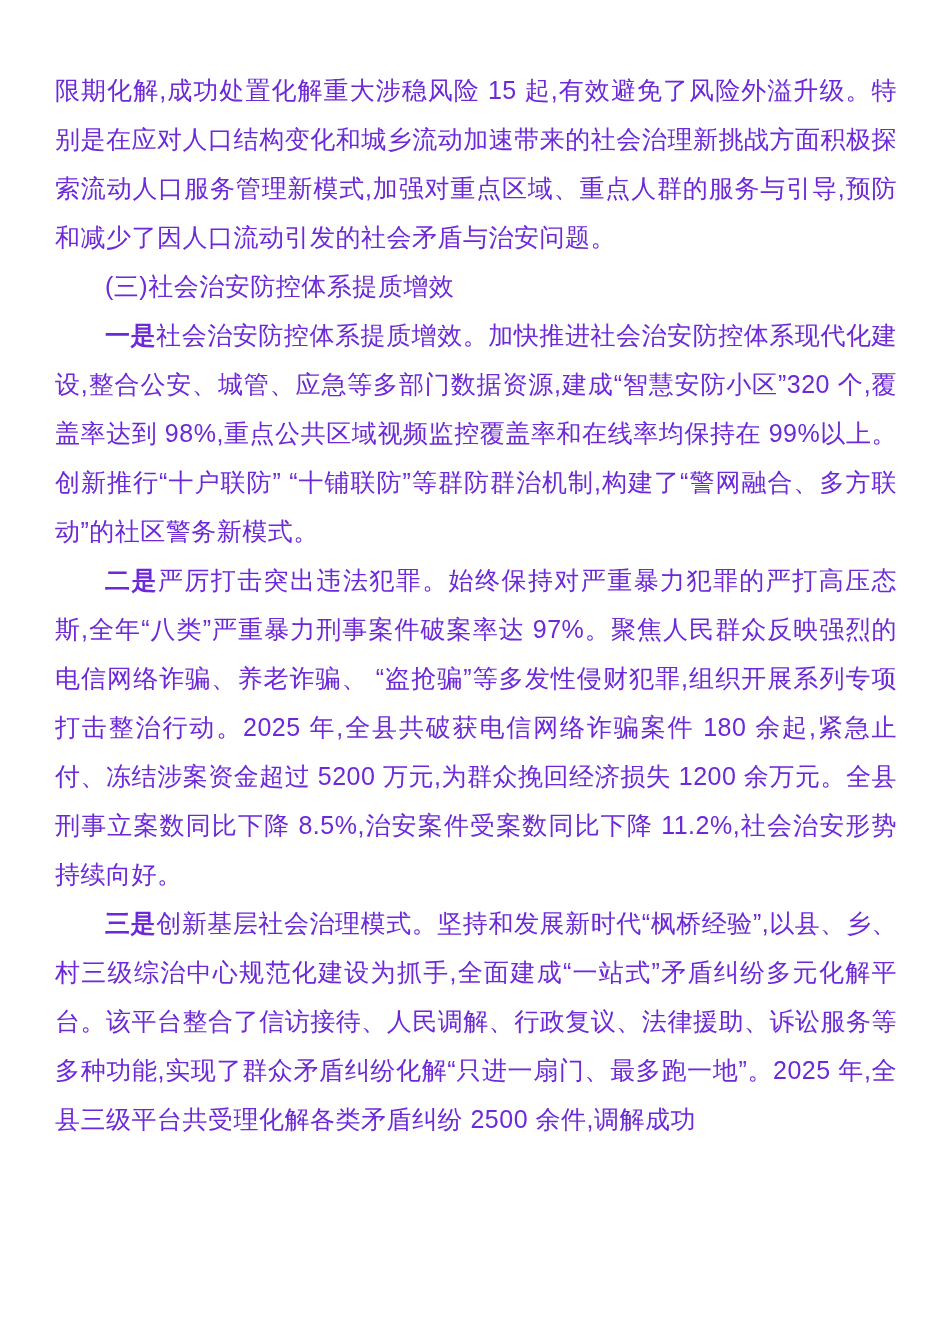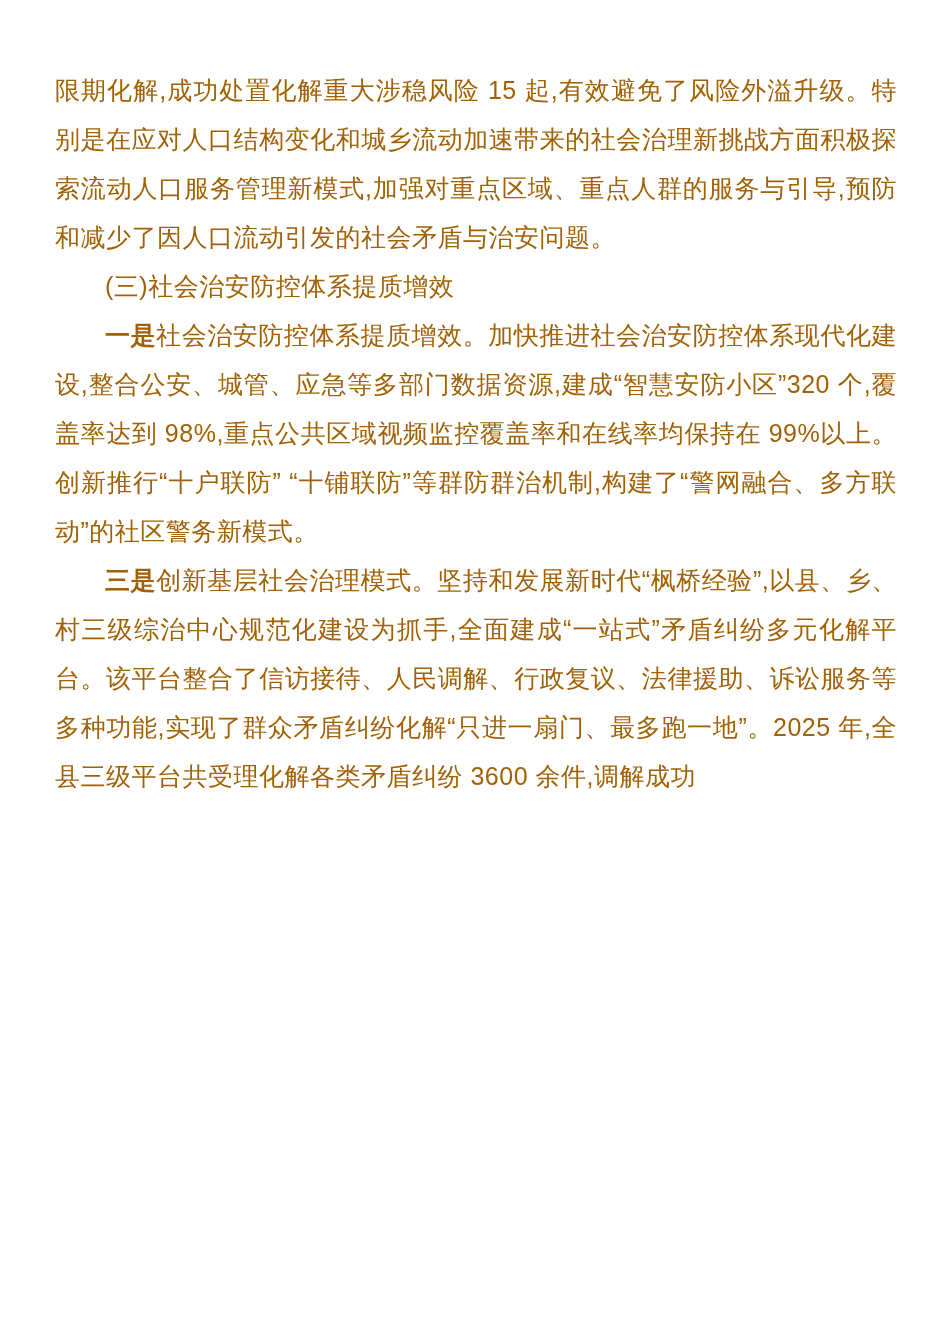--- a/index.html
+++ b/index.html
@@ -34,23 +34,24 @@
     text-indent: 2em;
   }
   .lead-bold {
     font-weight: bold;
     margin-top: 40px;
   }
 </style>
 </head>
 <body>
 
-<div class="page" id="doc-page" style="background: rgb(255, 255, 255); color: #a16207;">
+<div class="page" id="doc-page" style="background: rgb(255, 255, 255); color: #6d28d9;">
   <p><span>限期化解,成功处置化解重大涉稳风险 15 起,有效避免了风险外溢升级。特别是在应对人口结构变化和城乡流动加速带来的社会治理新挑战方面积极探索流动人口服务管理新模式,加强对重点区域、重点人群的服务与引导,预防和减少了因人口流动引发的社会矛盾与治安问题。</span></p>
 
   <p class="indent"><span>(三)社会治安防控体系提质增效</span></p>
 
 
   <p class="indent"><b class="lead-bold">一是</b><span>社会治安防控体系提质增效。加快推进社会治安防控体系现代化建设,整合公安、城管、应急等多部门数据资源,建成“智慧安防小区”320 个,覆盖率达到 98%,重点公共区域视频监控覆盖率和在线率均保持在 99%以上。创新推行“十户联防” “十铺联防”等群防群治机制,构建了“警网融合、多方联动”的社区警务新模式。</span></p>
 
+  <p class="indent"><b class="lead-bold">二是</b><span>严厉打击突出违法犯罪。始终保持对严重暴力犯罪的严打高压态斯,全年“八类”严重暴力刑事案件破案率达 97%。聚焦人民群众反映强烈的电信网络诈骗、养老诈骗、 “盗抢骗”等多发性侵财犯罪,组织开展系列专项打击整治行动。2025 年,全县共破获电信网络诈骗案件 180 余起,紧急止付、冻结涉案资金超过 5200 万元,为群众挽回经济损失 1200 余万元。全县刑事立案数同比下降 8.5%,治安案件受案数同比下降 11.2%,社会治安形势持续向好。</span></p>
 
-  <p class="indent"><b class="lead-bold">三是</b><span>创新基层社会治理模式。坚持和发展新时代“枫桥经验”,以县、乡、村三级综治中心规范化建设为抓手,全面建成“一站式”矛盾纠纷多元化解平台。该平台整合了信访接待、人民调解、行政复议、法律援助、诉讼服务等多种功能,实现了群众矛盾纠纷化解“只进一扇门、最多跑一地”。2025 年,全县三级平台共受理化解各类矛盾纠纷 3600 余件,调解成功</span></p>
+  <p class="indent"><b class="lead-bold">三是</b><span>创新基层社会治理模式。坚持和发展新时代“枫桥经验”,以县、乡、村三级综治中心规范化建设为抓手,全面建成“一站式”矛盾纠纷多元化解平台。该平台整合了信访接待、人民调解、行政复议、法律援助、诉讼服务等多种功能,实现了群众矛盾纠纷化解“只进一扇门、最多跑一地”。2025 年,全县三级平台共受理化解各类矛盾纠纷 2500 余件,调解成功</span></p>
 </div>
 
 </body></html>

